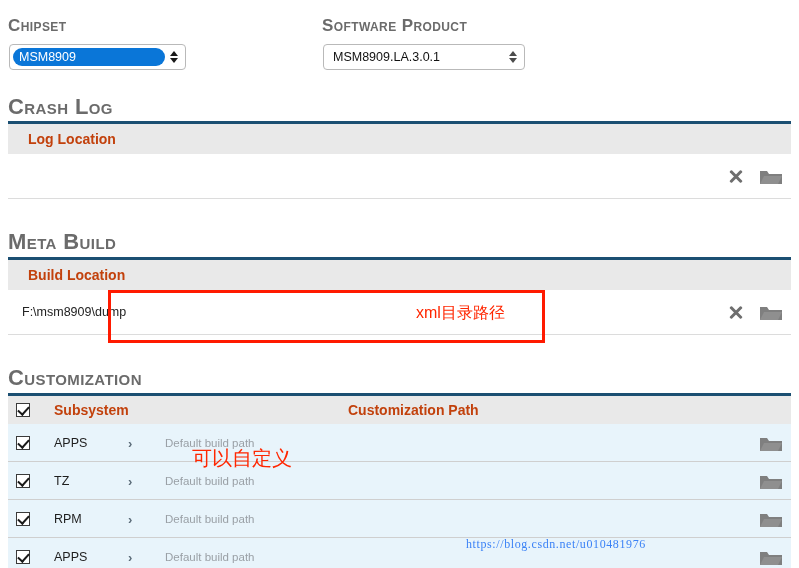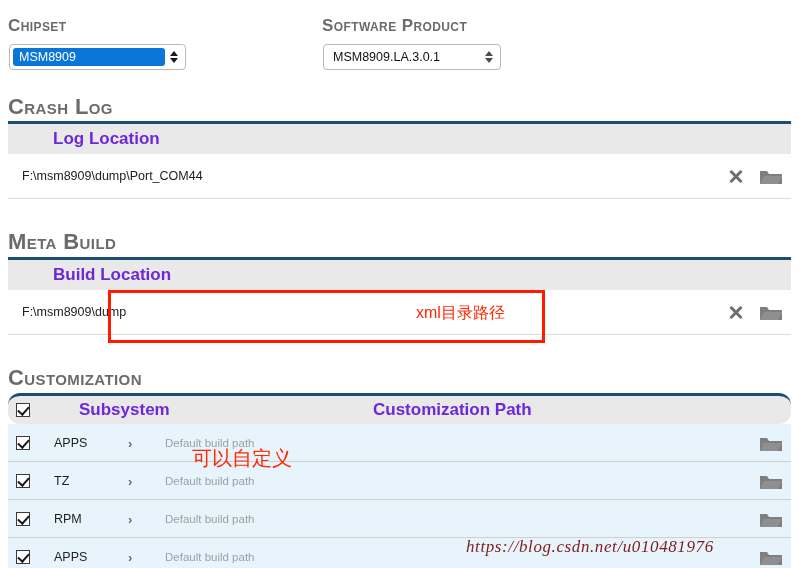--- a/index.html
+++ b/index.html
@@ -55,21 +55,21 @@
     color: #111;
     padding-left: 6px;
     white-space: nowrap;
     overflow: hidden;
   }
   .combo.selected .combo-value {
     background: #0a76d8;
     color: #ffffff;
     padding: 2px 4px 2px 6px;
     margin-right: 2px;
-    border-radius: 3px;
+    border-radius: 9px;
   }
   .spin {
     width: 14px;
     flex: 0 0 14px;
     display: flex;
     flex-direction: column;
     align-items: center;
     justify-content: center;
     gap: 2px;
     margin-right: 2px;
@@ -93,26 +93,25 @@
   }
   .thead {
     height: 30px;
     background: #e9e9e9;
     border-top: 3px solid #1b4f72;
     display: flex;
     align-items: center;
     position: relative;
   }
   .th {
-    color: #6d28d9;
+    color: #c2410c;
     font-weight: bold;
-    font-size: 17px;
-    position: absolute;
-    white-space: nowrap;
-    margin-left: 25px;
+    font-size: 14px;
+    position: absolute;
+    white-space: nowrap;
   }
   .row {
     height: 44px;
     border-bottom: 1px solid #dcdcdc;
     display: flex;
     align-items: center;
     position: relative;
     background: #ffffff;
   }
   .row .path {
@@ -149,21 +148,21 @@
     position: absolute;
     right: 8px;
     width: 24px;
     height: 18px;
     top: 50%;
     transform: translateY(-50%);
   }
   .folder-btn svg { display: block; }
 
   
-  .cust .thead { height: 28px; border-radius: 12px; }
+  .cust .thead { height: 28px; }
   .cust .crow {
     height: 37px;
     background: #e8f4fb;
     border-bottom: 1px solid #cfcfcf;
     position: relative;
   }
   .chk {
     position: absolute;
     left: 8px;
     top: 50%;
@@ -224,59 +223,57 @@
     position: absolute;
     color: #ff2600;
     font-size: 16px;
     white-space: nowrap;
   }
   .anno-text.cjk2 { font-size: 20px; }
 
   
   .watermark {
     position: absolute;
-    color: #7f1d1d;
+    color: #3b82f6;
     font-family: "Liberation Serif", serif;
-    font-size: 17px;
+    font-size: 12px;
     letter-spacing: 0.6px;
     white-space: nowrap;
-    font-style: italic;
   }
 </style>
 </head>
 <body>
 
 <div class="field-label" style="left:8px; top:16px;">Chipset</div>
 
 <div class="combo selected" style="left:9px; top:44px; width:177px;">
   <span class="combo-value">MSM8909</span>
   <span class="spin">
     <i class="up"></i>
       <i class="down"></i>
   </span>
 </div>
 
 <div class="field-label" style="left:322px; top:16px;">Software Product</div>
 
-<div class="combo" style="left:323px; top:44px; width:178px;">
+<div class="combo" style="left:323px; top:44px; width:202px;">
   <span class="combo-value">MSM8909.LA.3.0.1</span>
   <span class="spin">
     <i class="up"></i>
       <i class="down"></i>
   </span>
 </div>
 
 <div class="section-title" style="top:94px;">Crash Log</div>
 
 <div class="table" style="top:121px;">
   <div class="thead">
     <span class="th" style="left:20px;">Log Location</span>
   </div>
   <div class="row">
-    <span class="path">F:\msm8909\dump\Port_COM44</span>
     <span class="x-btn"></span>
     <span class="folder-btn">
       <svg width="24" height="18" viewBox="0 0 24 18" aria-hidden="true">
         <path d="M1 4 L1 17 L23 17 L23 7 L10 7 L8 4 Z" fill="#7f7f7f"></path>
         <path d="M1 17 L5 9 L23 9 L19 17 Z" fill="#8f8f8f"></path>
       </svg>
     </span>
   </div>
 </div>
 

